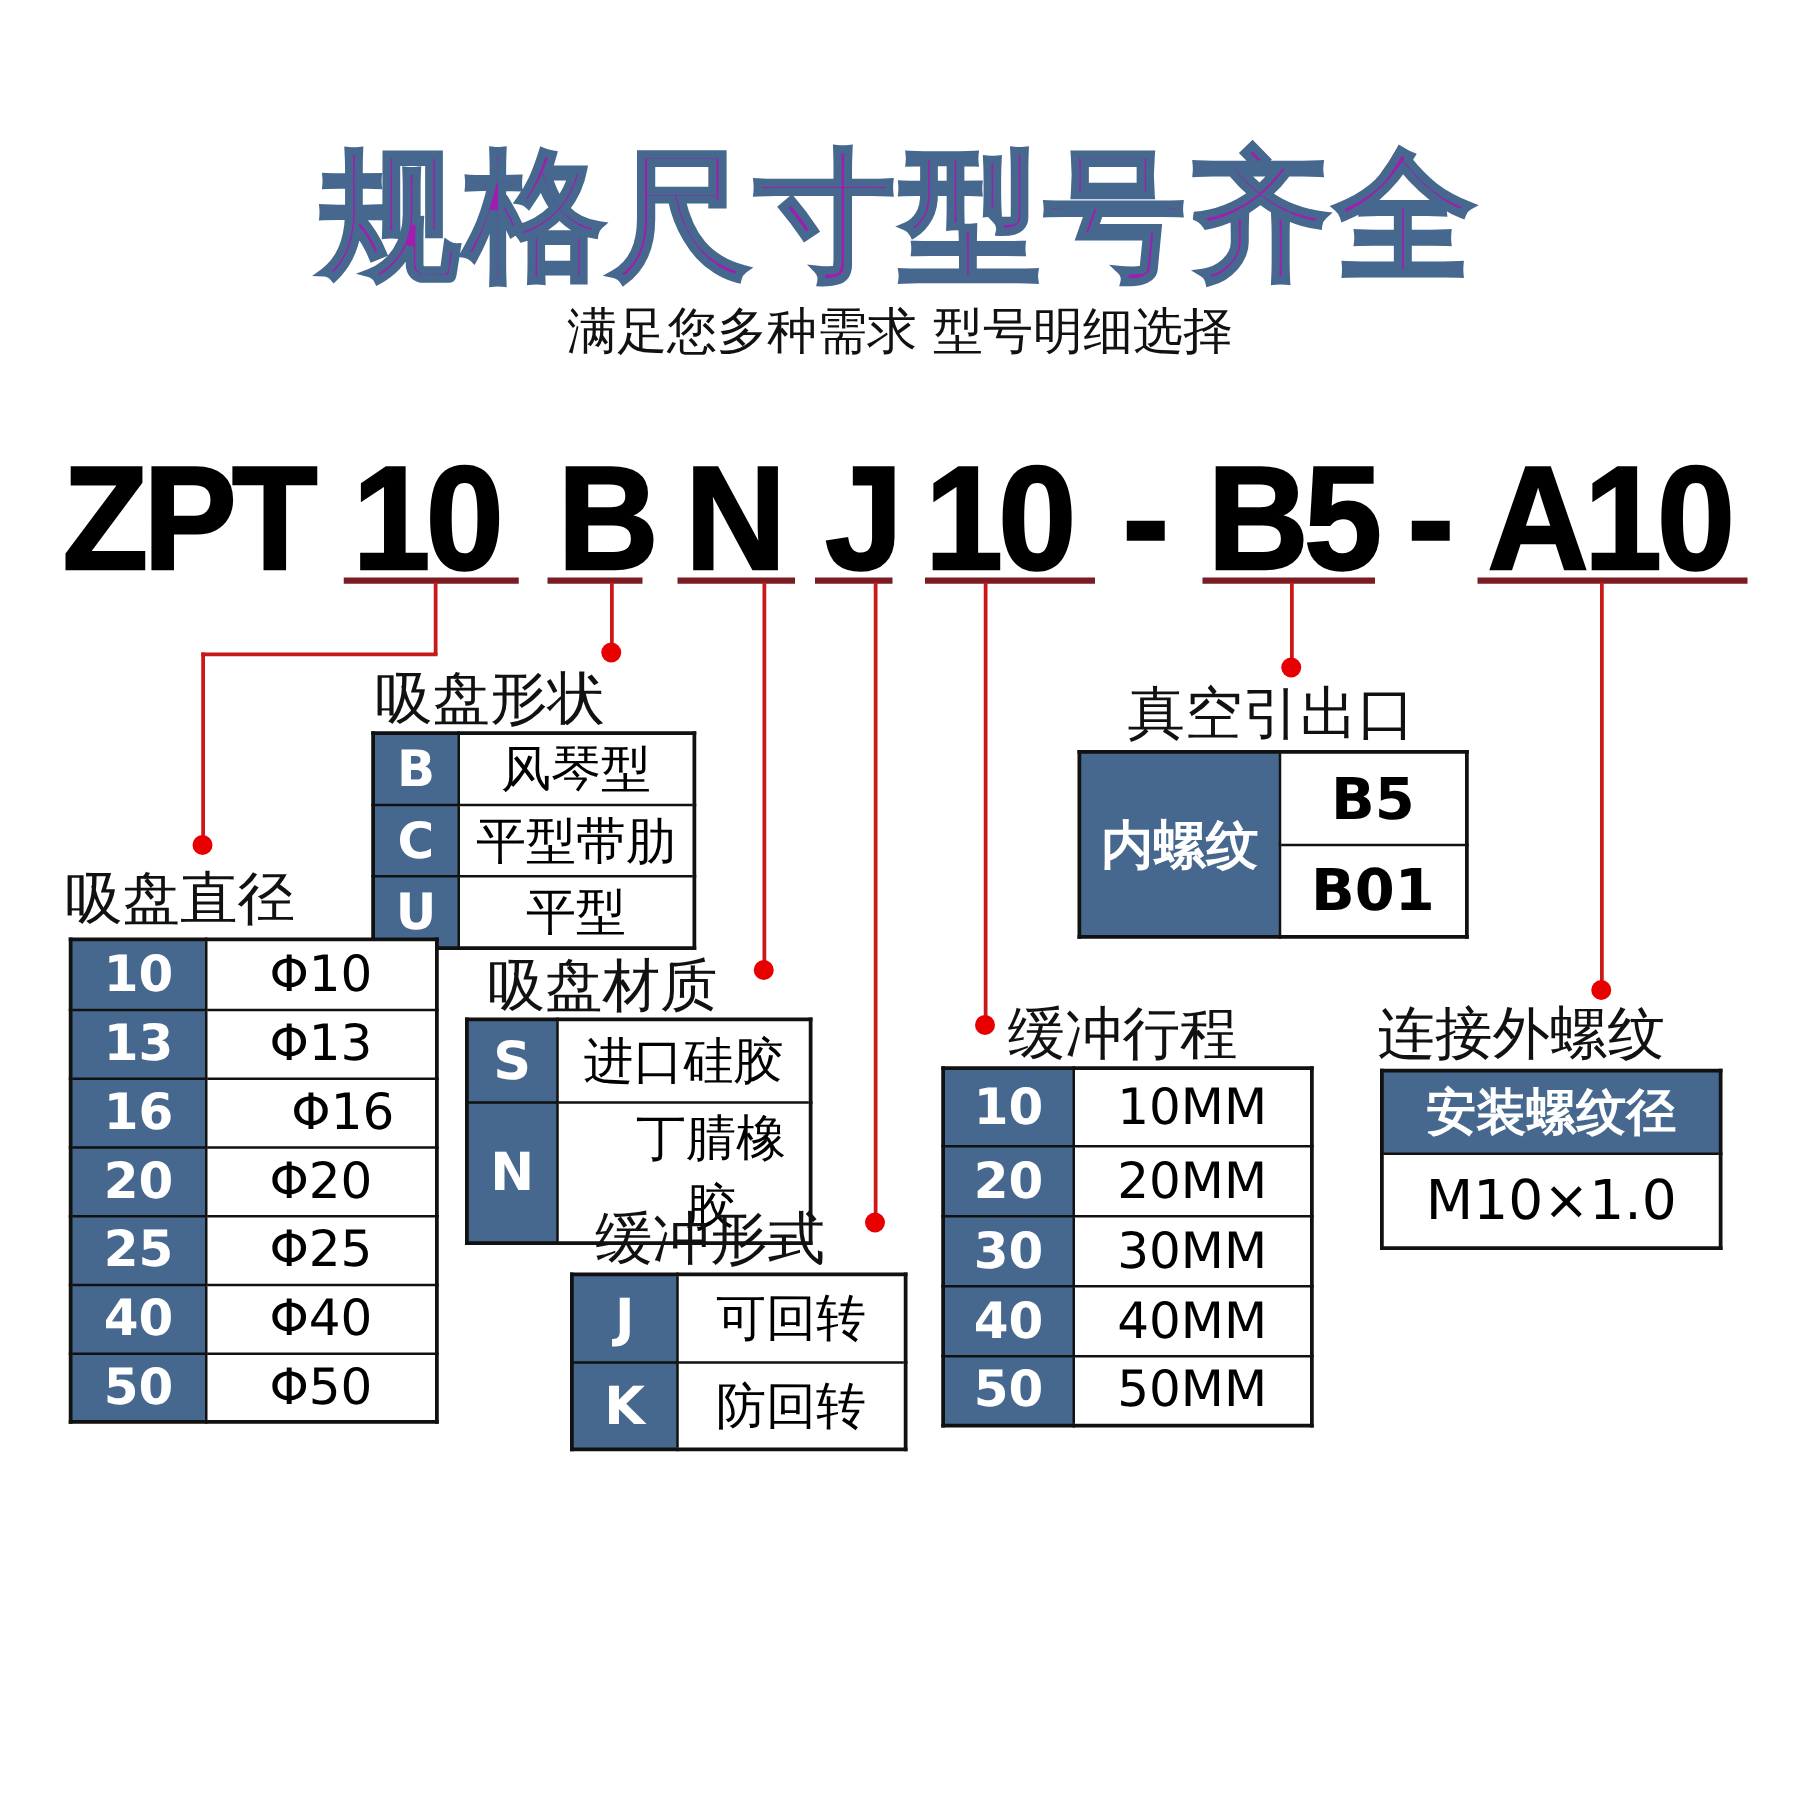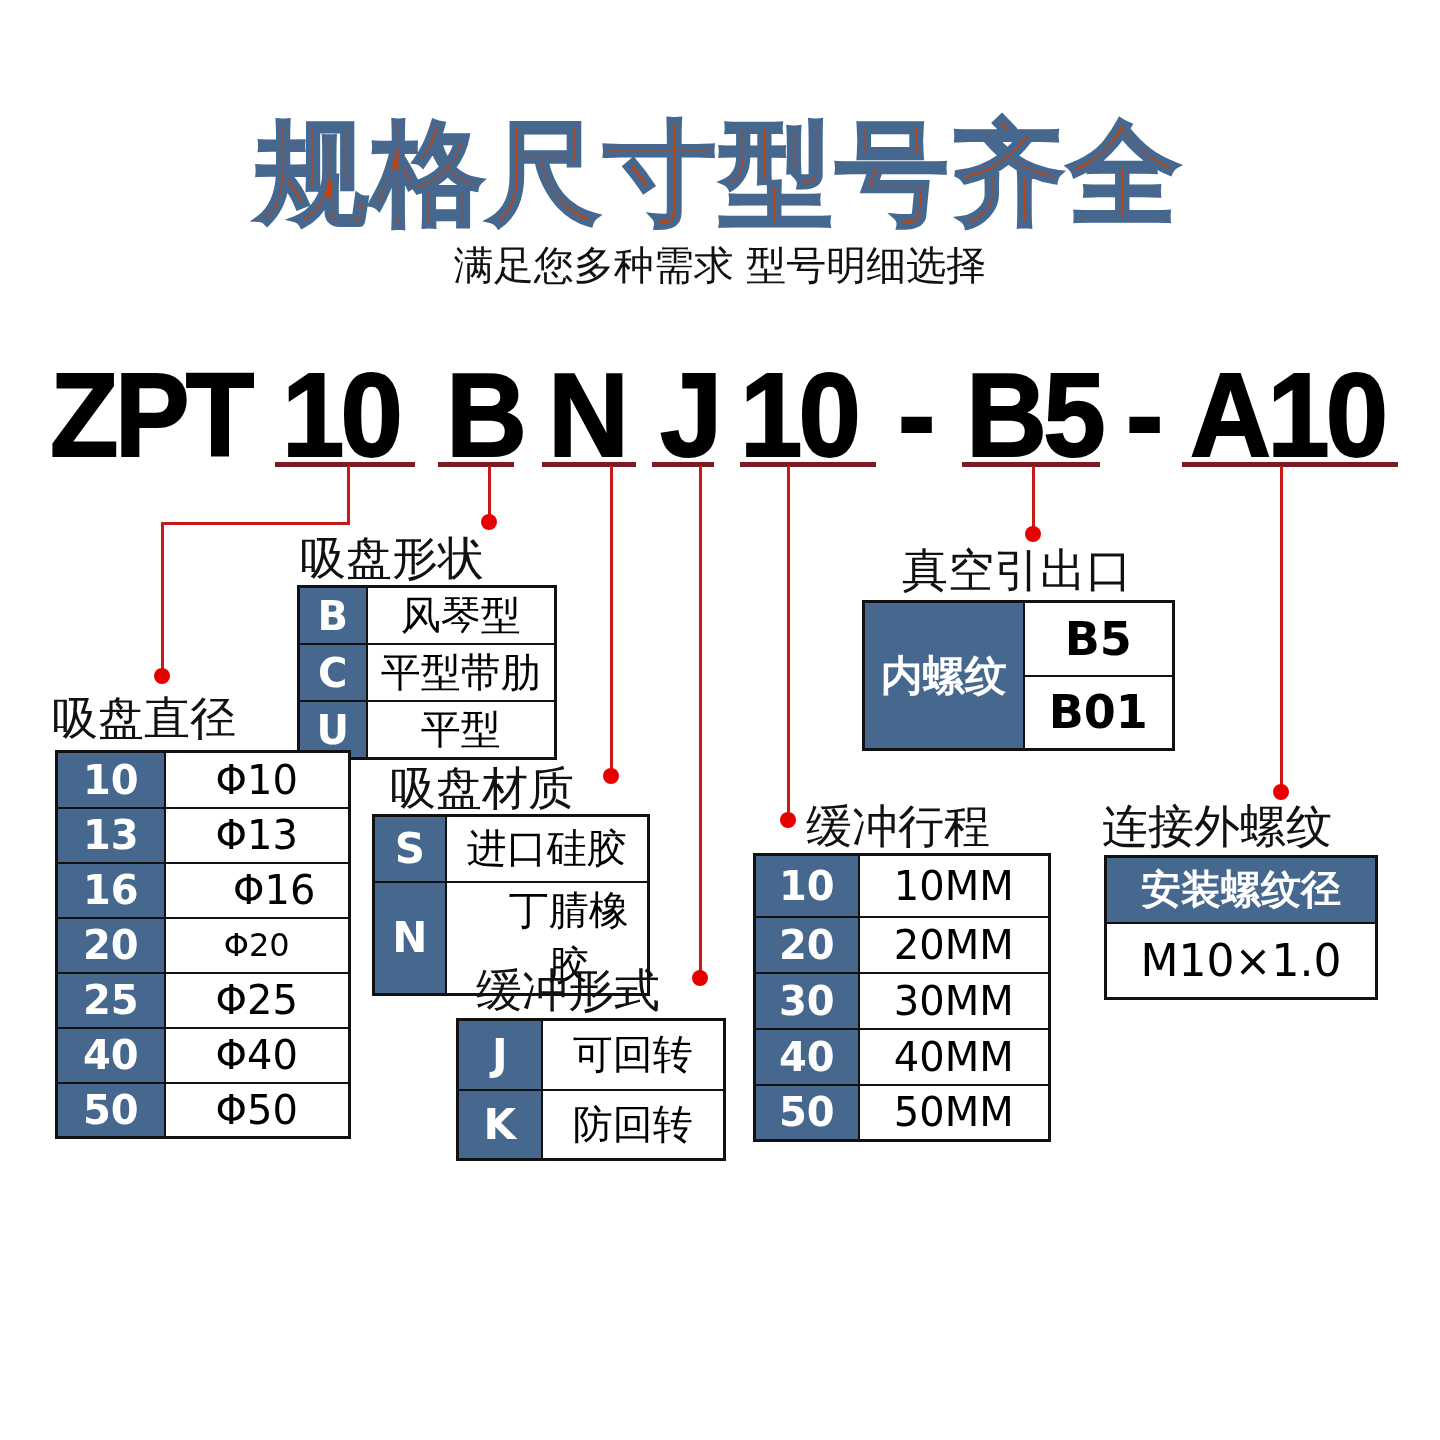--- a/index.html
+++ b/index.html
@@ -1,21 +1,21 @@
 <!DOCTYPE html>
 <html><head>
 <meta charset="utf-8">
 <style>
   * { margin: 0; padding: 0; box-sizing: border-box; }
   html, body { width: 1440px; height: 1440px; background: #ffffff; overflow: hidden; }
   body { position: relative; font-family: "DejaVu Sans", "Liberation Sans", sans-serif; color: #000; }
 
   .title {
     position: absolute; left: 0; width: 1440px; top: 108px;
-    text-align: center; font-size: 112px; font-weight: 900; color: #c2410c;
+    text-align: center; font-size: 112px; font-weight: 900; color: #a21caf;
     letter-spacing: 4px; line-height: 130px;
     font-family: "DejaVu Sans", sans-serif;
     -webkit-text-stroke: 3px #46688f;
   }
   .subtitle {
     position: absolute; left: 0; width: 1440px; top: 240px;
     text-align: center; font-size: 40px; color: #111; line-height: 50px;
     font-family: "DejaVu Sans", sans-serif;
   }
 
@@ -127,21 +127,21 @@
   <tr style="height:55px;">
     <td class="k" style="font-size:40px;">13</td>
     <td class="v" style="font-size:40px;">Φ13</td>
   </tr>
   <tr style="height:55px;">
     <td class="k" style="font-size:40px;">16</td>
     <td class="v" style="font-size:40px;padding-left:35px;">Φ16</td>
   </tr>
   <tr style="height:55px;">
     <td class="k" style="font-size:40px;">20</td>
-    <td class="v" style="font-size:32px;">Φ20</td>
+    <td class="v" style="font-size:40px;">Φ20</td>
   </tr>
   <tr style="height:55px;">
     <td class="k" style="font-size:40px;">25</td>
     <td class="v" style="font-size:40px;">Φ25</td>
   </tr>
   <tr style="height:55px;">
     <td class="k" style="font-size:40px;">40</td>
     <td class="v" style="font-size:40px;">Φ40</td>
   </tr>
   <tr style="height:55px;">

